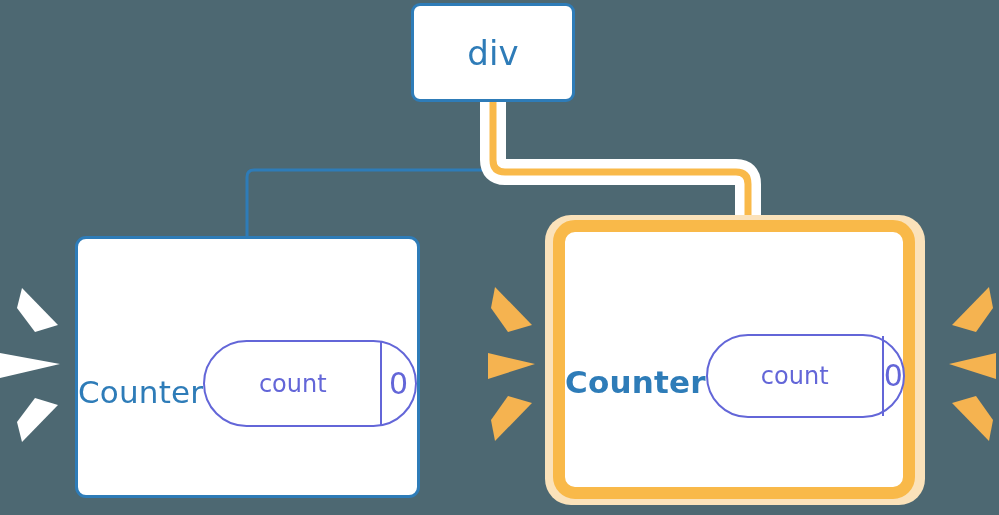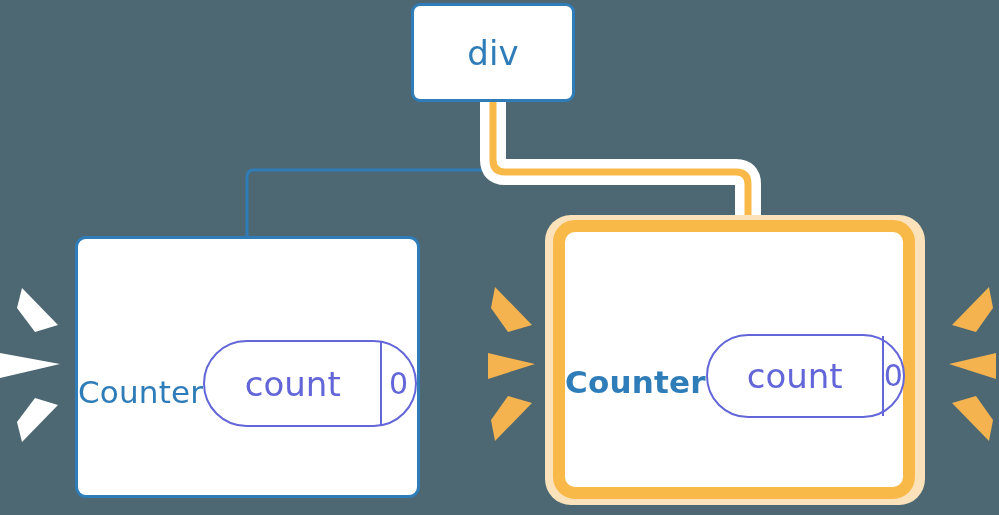--- a/index.html
+++ b/index.html
@@ -115,21 +115,21 @@
     box-sizing: border-box;
   }
   .card-plain .pill { margin-top: 33px; width: 264px; height: 87px; }
   .card-highlight .pill { margin-top: 32px; width: 262px; height: 84px; }
   .pill-key {
     flex: 0 0 auto;
     display: flex;
     align-items: center;
     justify-content: center;
     color: #6366d8;
-    font-size: 34px;
+    font-size: 24px;
     border-right: 2px solid #6366d8;
   }
   .card-plain .pill-key { width: 175px; }
   .card-highlight .pill-key { width: 174px; }
   .pill-val {
     flex: 1 1 auto;
     display: flex;
     align-items: center;
     justify-content: center;
     color: #6366d8;

